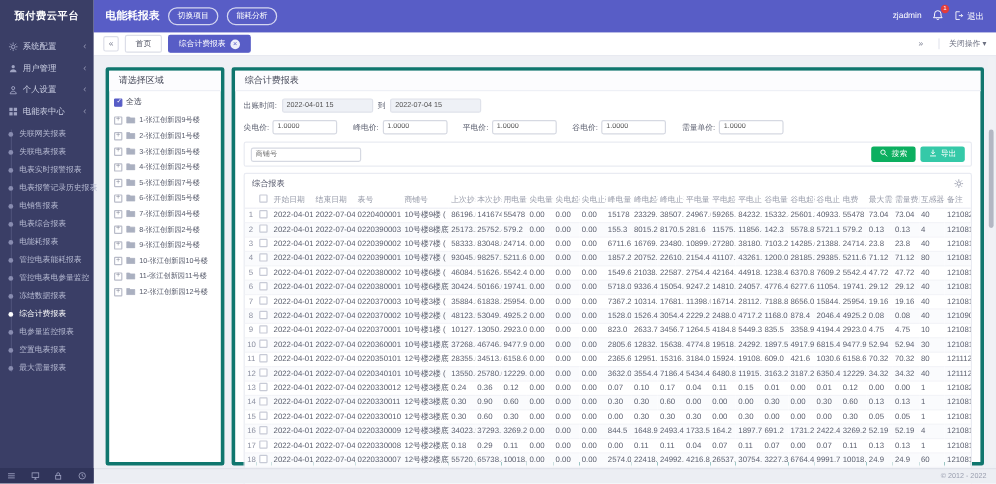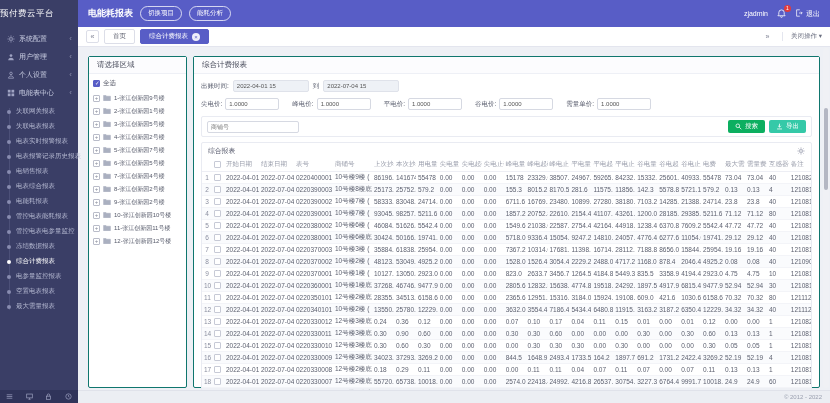--- a/index.html
+++ b/index.html
@@ -1,20 +1,20 @@
 <!DOCTYPE html>
 <html><head>
 <meta charset="utf-8">
 <style>
   *{box-sizing:border-box;margin:0;padding:0}
   html,body{width:830px;height:403px;overflow:hidden}
   body{font-family:"Liberation Sans","DejaVu Sans",sans-serif;background:#eef0f5;position:relative;font-size:7px;color:#5d6170}
   
   .sidebar{position:absolute;left:0;top:0;width:78px;height:403px;background:#3a3e66;color:#c3c6dd;z-index:6}
-  .brand{height:26px;line-height:26px;color:#fff;font-size:8.5px;font-weight:normal;letter-spacing:.5px}
+  .brand{height:26px;line-height:26px;text-align:center;color:#fff;font-size:8.5px;font-weight:bold;letter-spacing:.5px}
   .menu{margin-top:4px}
   .menu-item{display:flex;align-items:center;height:18px;padding:0 6px;gap:4px;font-size:7px;color:#ccd0e4;cursor:pointer}
   .menu-item .mi-icon{width:9px;height:9px;display:inline-flex;align-items:center;justify-content:center;color:#9fa3c2}
   .mi-chevron{margin-left:auto;color:#8d90ad;font-size:8px;line-height:1}
   .submenu{position:relative;margin-top:2px}
   .submenu .rail{position:absolute;left:9px;top:4px;bottom:4px;width:1px;background:#4c5078}
   .sub-item{display:flex;align-items:center;height:15px;padding-left:16px;font-size:6.5px;color:#b6bad2;position:relative;cursor:pointer;white-space:nowrap}
   .sub-item .dot{position:absolute;left:7px;width:4px;height:4px;border-radius:50%;background:#888cb0}
   .sub-item.active{color:#fff}
   .sub-item.active .dot{background:#fff}
@@ -30,21 +30,21 @@
   .logout{display:inline-flex;align-items:center;gap:3px;cursor:pointer}
   
   .tabbar{position:absolute;left:78px;top:27px;right:0;height:20px;background:#fff;border-bottom:1px solid #e3e5ee;display:flex;align-items:center;padding:0 8px;gap:5px;z-index:4}
   .sq-btn{width:13px;height:13px;border:1px solid #dcdee8;border-radius:2px;display:inline-flex;align-items:center;justify-content:center;color:#7a7e90;font-size:7px;cursor:pointer;background:#fff}
   .tab{font-size:6.5px;border:1px solid #dcdee8;border-radius:2px;padding:2px 8px;color:#595c6b;background:#fff;cursor:pointer;display:inline-flex;align-items:center;gap:4px}
   .tab.active{background:#585dc6;border-color:#585dc6;color:#fff}
   .tab .close{width:8px;height:8px;border-radius:50%;background:rgba(255,255,255,.9);color:#585dc6;font-size:6px;line-height:8px;text-align:center;display:inline-block}
   .tab-right{margin-left:auto;display:flex;align-items:center;gap:8px;color:#6b6f80}
   .closeops{font-size:6.5px;cursor:pointer;border-left:1px solid #e4e6ef;padding-left:8px}
   
-  .card{position:absolute;background:#fff;border:1px solid #0f766e;border-radius:2px}
+  .card{position:absolute;background:#fff;border:3px solid #0f766e;border-radius:2px}
   .card-h{height:17px;line-height:16px;padding:0 8px;font-size:7.5px;color:#474a5a;border-bottom:1px solid #eef0f6;background:#fcfcfe}
   #tree-card{left:88px;top:56px;width:99px;height:332px}
   #report-card{left:193px;top:56px;width:627px;height:332px}
   
   .tree-body{padding:5px 4px}
   .selall{display:flex;align-items:center;gap:3px;font-size:6.5px;color:#4b4e5e;margin-bottom:4px;cursor:pointer}
   .cbx{width:7px;height:7px;border:1px solid #c7cad6;border-radius:1px;background:#fff;display:inline-block;flex:none}
   .cbx.checked{background:#585dc6;border-color:#585dc6;position:relative}
   .cbx.checked::after{content:"✓";color:#fff;font-size:5.5px;position:absolute;left:1px;top:-1px}
   .tnode{display:flex;align-items:center;gap:3px;height:13px;font-size:6px;color:#565a6a;white-space:nowrap;cursor:pointer}

